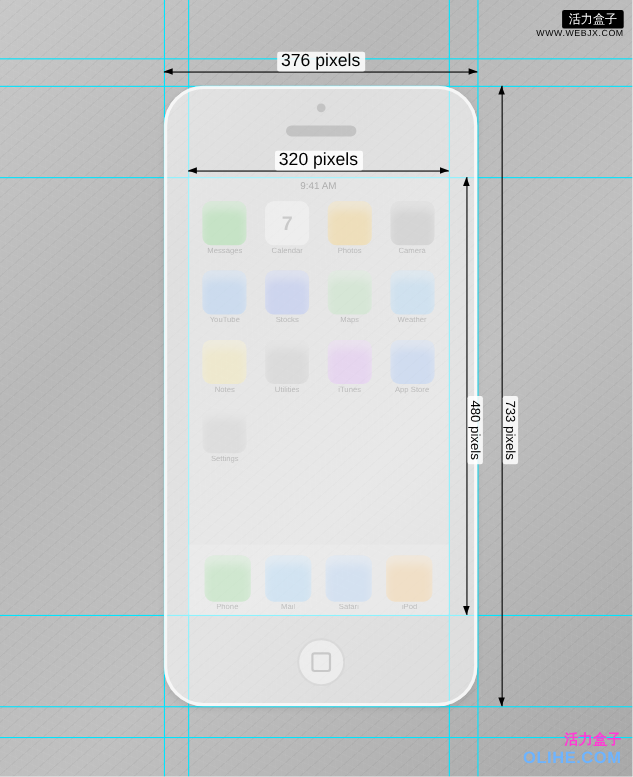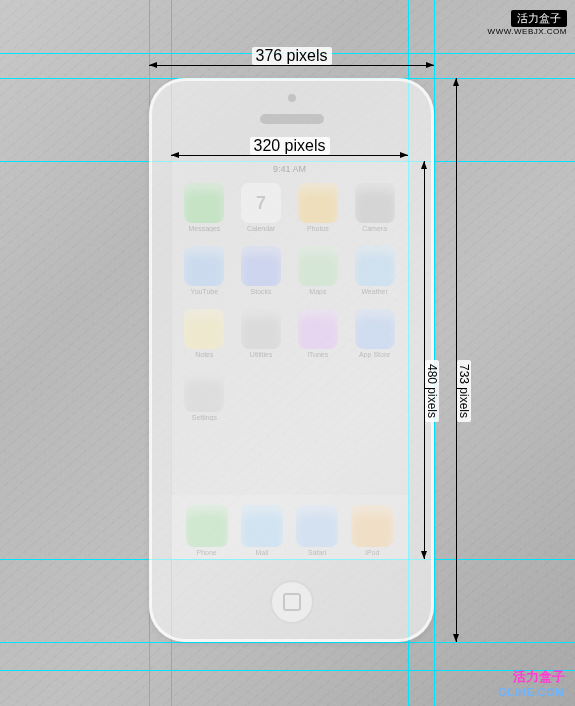--- a/index.html
+++ b/index.html
@@ -72,21 +72,21 @@
     background: rgba(255,255,255,.15);
     display: flex; justify-content: space-around; align-items: center; padding: 6px 8px 0; }
   .dock .app-icon { width: 42px; height: 42px; }
 
   
   .wm-top { position: absolute; top: 8px; right: 8px; text-align: right; }
   .wm-top .l1 { background: #000; color: #fff; font-size: 11px; padding: 1px 6px; border-radius: 2px; display: inline-block; }
   .wm-top .l2 { color: #000; font-size: 8px; letter-spacing: .5px; padding-left: 12px; }
   .wm-bot { position: absolute; bottom: 8px; right: 10px; text-align: right; }
   .wm-bot .l1 { color: #ff3bd4; font-size: 13px; font-weight: bold; }
-  .wm-bot .l2 { color: #6db4ff; font-size: 11px; font-weight: 600; letter-spacing: .5px; }
+  .wm-bot .l2 { color: #6db4ff; font-size: 15px; font-weight: 600; letter-spacing: .5px; }
 </style>
 </head>
 <body>
 
 <div class="texture"></div>
 
 <div id="guides-layer">
     <div class="guide h" style="top: 53px;"></div>
     <div class="guide h" style="top: 78px;"></div>
     <div class="guide h" style="top: 161px;"></div>

